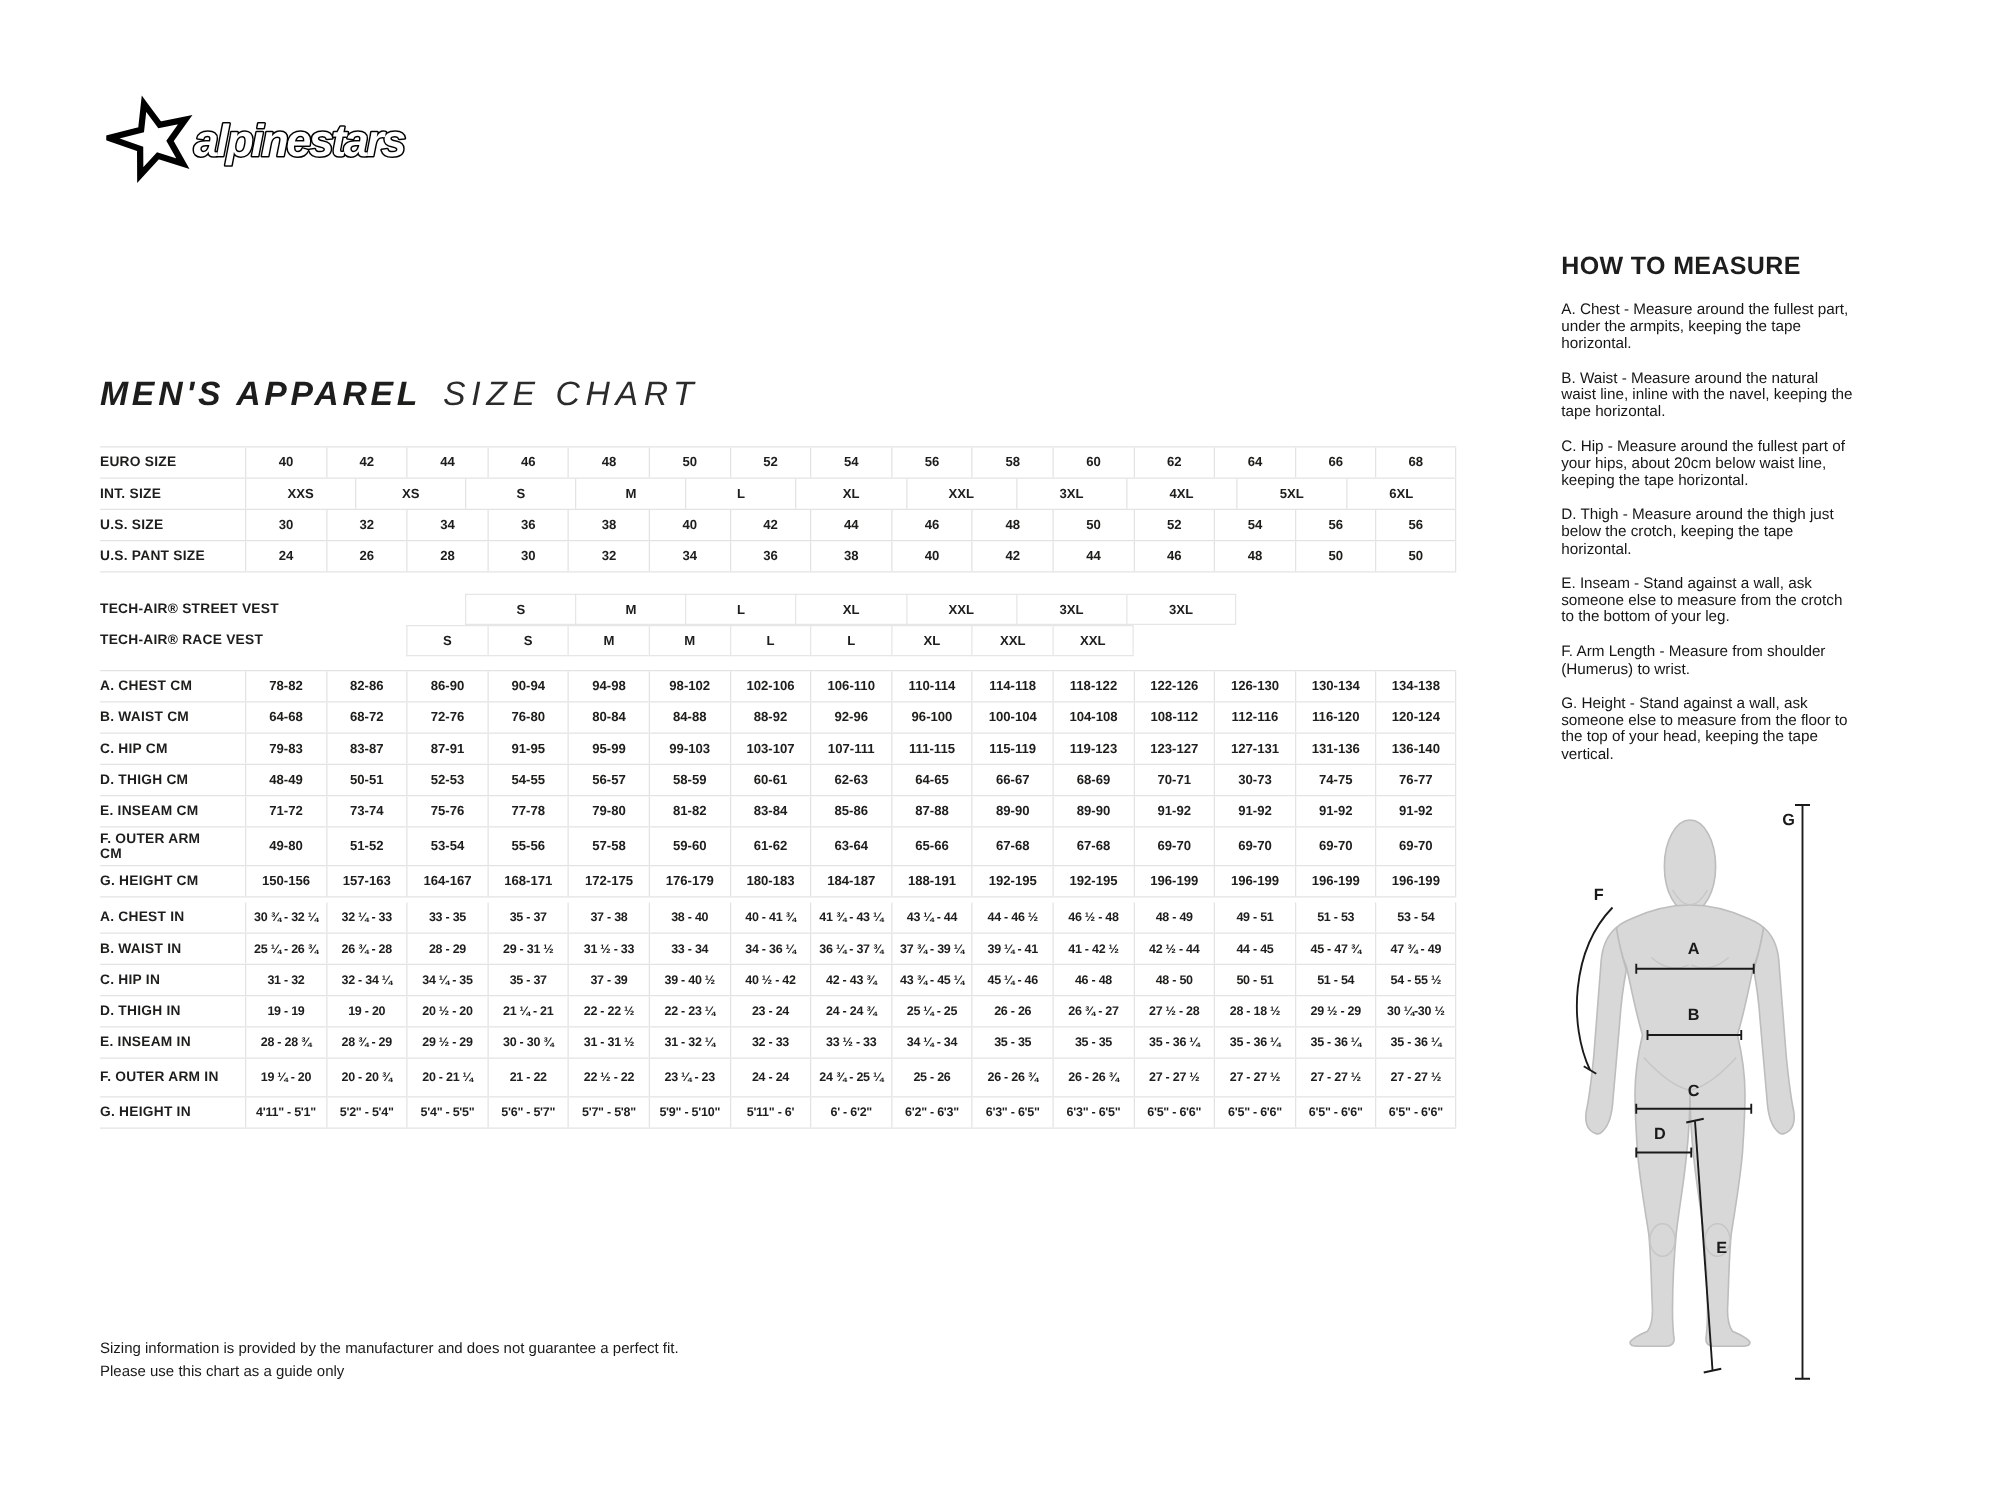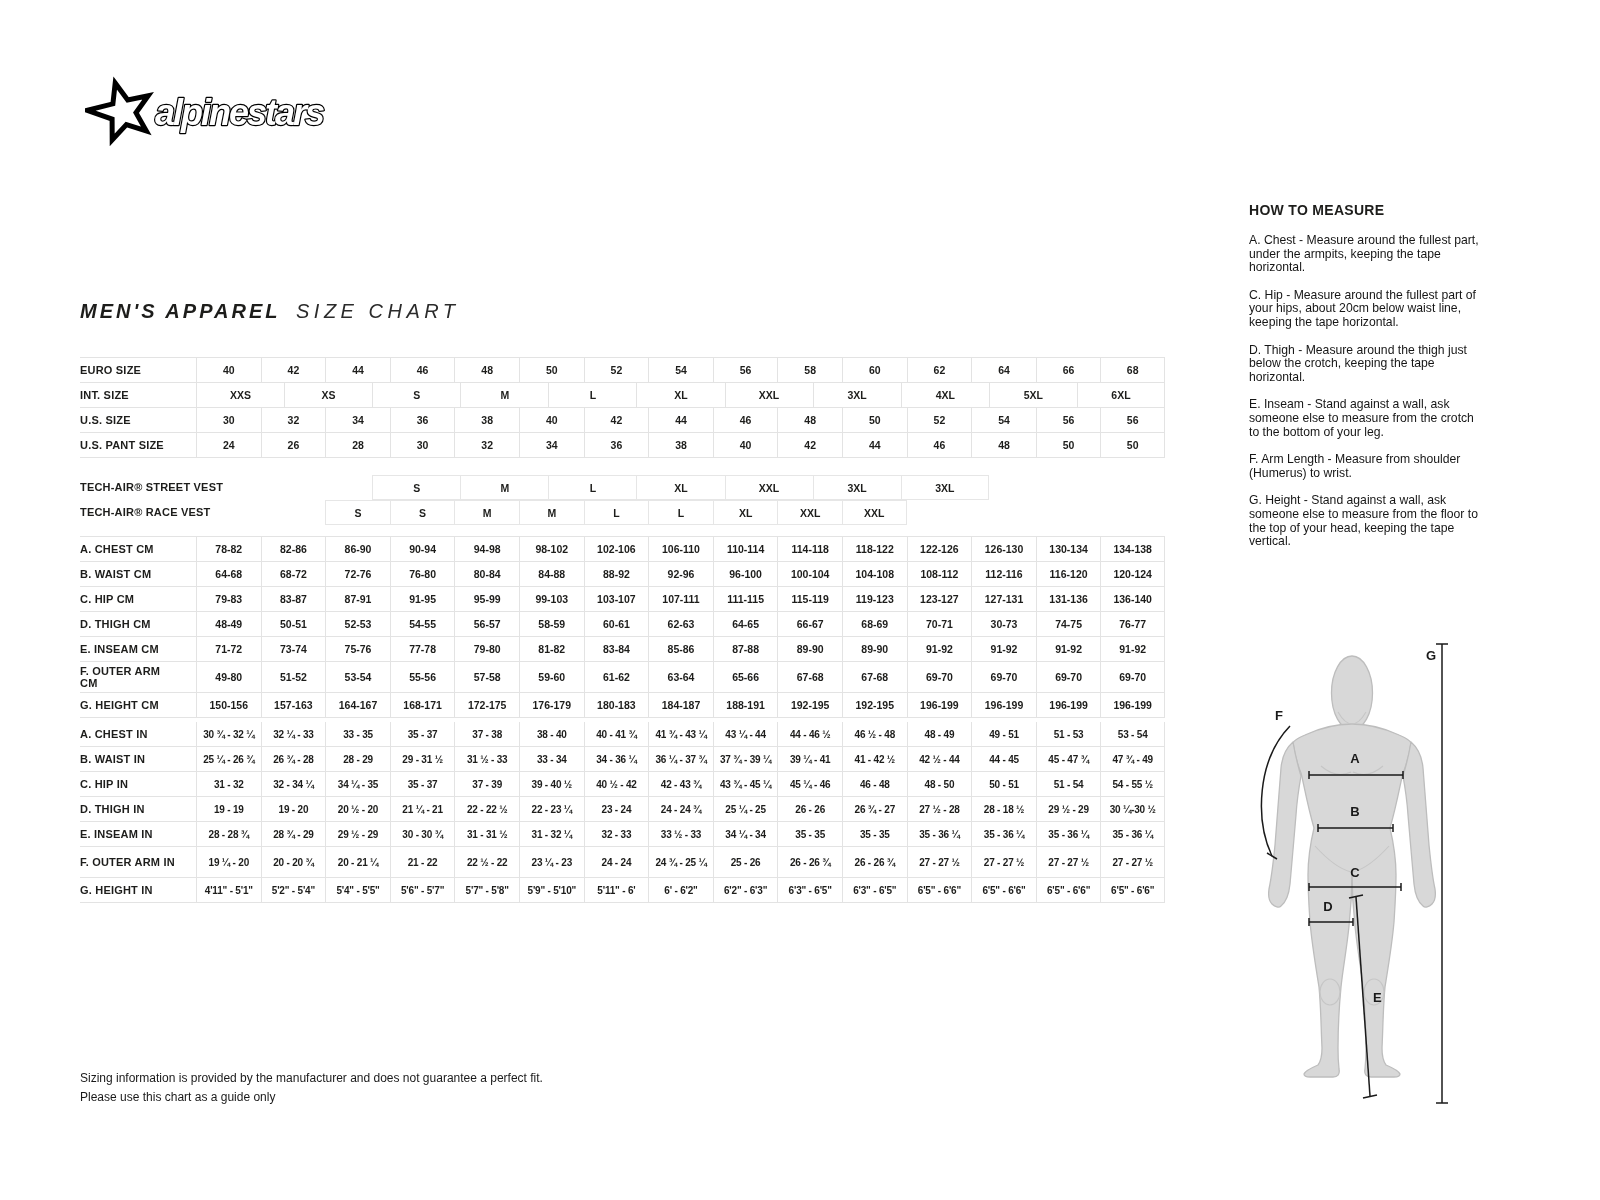--- a/index.html
+++ b/index.html
@@ -6,21 +6,21 @@
   html,body { background:#ffffff; }
   .canvas {
     position:relative; width:1600px; height:1200px; background:#fff;
     font-family:"Liberation Sans", sans-serif; color:#1d1d1b; overflow:hidden;
   }
 
   
   .logo { position:absolute; left:85px; top:62px; }
 
   
-  .page-title { position:absolute; left:80px; top:300px; font-style:italic; font-size:20px; white-space:nowrap; }
+  .page-title { position:absolute; left:80px; top:300px; font-style:italic; font-size:27px; white-space:nowrap; }
   .page-title .t-bold  { font-weight:bold; letter-spacing:3px; }
   .page-title .t-light { font-weight:normal; letter-spacing:4.5px; margin-left:10px; color:#2b2b2b; }
 
   
   .size-table { position:absolute; left:80px; width:1085px; }
   #tbl-header { top:357px; border-top:1px solid #e3e3e3; }
   #tbl-tech   { top:475px; }
   #tbl-cm     { top:536px; border-top:1px solid #e3e3e3; }
   #tbl-in     { top:722px; }
 
@@ -45,21 +45,21 @@
   }
   .bordered .cell { border-left:1px solid #e3e3e3; }
   .bordered .cell:last-child { border-right:1px solid #e3e3e3; }
   #tbl-in .cell { font-size:10px; letter-spacing:-0.2px; }
 
   #tbl-tech .cell.filled { border:1px solid #e6e6e6; border-right:none; }
   #tbl-tech .cell.last-filled { border-right:1px solid #e6e6e6; }
 
   
   .howto { position:absolute; left:1249px; top:202px; width:236px; }
-  .howto h3 { font-size:14px; font-weight:bold; letter-spacing:0.3px; margin-bottom:16px; }
+  .howto h3 { font-size:20px; font-weight:bold; letter-spacing:0.3px; margin-bottom:16px; }
   .howto p  { font-size:12.2px; line-height:13.6px; margin-bottom:14px; color:#161616; }
 
   
   .figure { position:absolute; left:1235px; top:640px; width:215px; height:470px; }
 
   
   .footer { position:absolute; left:80px; top:1069px; font-size:12px; line-height:18.5px; color:#1a1a1a; }
 </style>
 </head>
 <body>
@@ -474,20 +474,21 @@
           <div class="cell">6'5" - 6'6"</div>
           <div class="cell">6'5" - 6'6"</div>
         </div>
       </div>
     </div>
 
   <div class="howto">
     <h3>HOW TO MEASURE</h3>
     <div id="howto-items">
         <p>A. Chest - Measure around the fullest part, under the armpits, keeping the tape horizontal.</p>
+        <p>B. Waist - Measure around the natural waist line, inline with the navel, keeping the tape horizontal.</p>
         <p>C. Hip - Measure around the fullest part of your hips, about 20cm below waist line, keeping the tape horizontal.</p>
         <p>D. Thigh - Measure around the thigh just below the crotch, keeping the tape horizontal.</p>
         <p>E. Inseam - Stand against a wall, ask someone else to measure from the crotch to the bottom of your leg.</p>
         <p>F. Arm Length - Measure from shoulder (Humerus) to wrist.</p>
         <p>G. Height - Stand against a wall, ask someone else to measure from the floor to the top of your head, keeping the tape vertical.</p>
       </div>
   </div>
 
   <svg class="figure" viewBox="0 0 215 470" width="215" height="470">
     <g fill="#d8d8d8" stroke="#bdbdbd" stroke-width="1.3">

